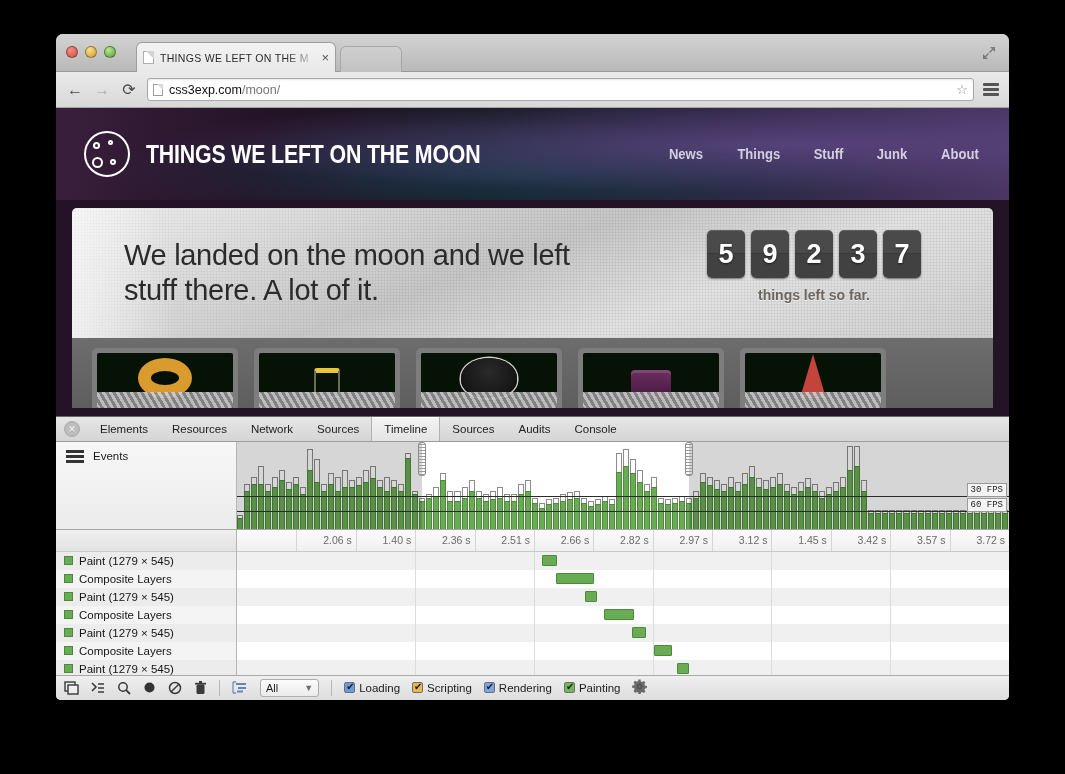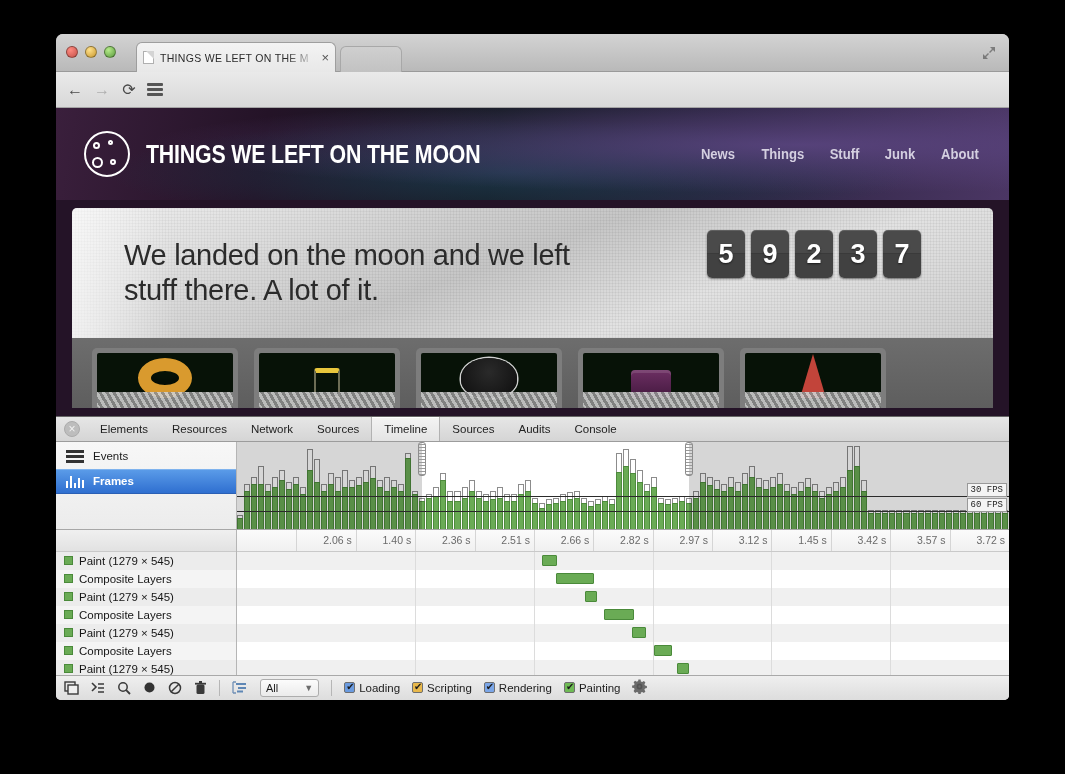--- a/index.html
+++ b/index.html
@@ -98,21 +98,21 @@
   .moon i { position:absolute; border: 2px solid #fff; border-radius: 50%; }
   .moon i:nth-child(1){ left:7px; top:9px; width:7px; height:7px;}
   .moon i:nth-child(2){ left:22px; top:7px; width:5px; height:5px;}
   .moon i:nth-child(3){ left:6px; top:24px; width:11px; height:11px;}
   .moon i:nth-child(4){ left:24px; top:26px; width:6px; height:6px;}
   .sitetitle {
     margin-left: 16px; color: #fff; font-size: 26px; font-weight: bold;
     letter-spacing: -0.2px; transform: scaleX(.82); transform-origin: left center;
     font-family: "Liberation Sans Narrow","Liberation Sans", sans-serif;
   }
-  .nav { margin-left: auto; display: flex; gap: 22px; }
+  .nav { margin-left: auto; display: flex; gap: 30px; }
   .nav a {
     color: #d4cfe0; font-size: 14.5px; font-weight: bold; text-decoration: none;
     transform: scaleX(.9); display:inline-block;
   }
 
   .hero {
     margin: 8px 16px 0 16px; height: 130px; border-radius: 5px 5px 0 0;
     background:
       linear-gradient(115deg, rgba(255,255,255,.25), rgba(255,255,255,0) 40%),
       repeating-linear-gradient(0deg, rgba(0,0,0,.045) 0 1px, transparent 1px 3px),
@@ -268,20 +268,25 @@
         <svg width="16" height="16" viewBox="0 0 16 16">
             <path d="M9 2h5v5l-2-2-3 3-1-1 3-3zM7 14H2V9l2 2 3-3 1 1-3 3z" fill="#4a4a4a"></path>
           </svg>
       </div>
     </div>
 
     <div class="toolbar">
       <div class="navbtn">←</div>
       <div class="navbtn dim">→</div>
       <div class="navbtn">⟳</div>
+      <div class="omnibox">
+        <div class="pgicon"></div>
+        <div class="url"><span>css3exp.com</span><span class="path">/moon/</span></div>
+        <div class="star">☆</div>
+      </div>
       <div class="hamb">
           <i></i>
           <i></i>
           <i></i>
         </div>
     </div>
 
     <div class="page">
       <div class="pagehead">
         <div class="moon">
@@ -303,20 +308,21 @@
       <div class="hero">
         <div class="heroline">We landed on the moon and we left stuff there. A lot of it.</div>
         <div class="counter">
           <div class="digits">
             <div class="digit">5</div>
             <div class="digit">9</div>
             <div class="digit">2</div>
             <div class="digit">3</div>
             <div class="digit">7</div>
           </div>
+          <div class="cap">things left so far.</div>
         </div>
       </div>
 
       <div class="strip">
         <div class="card">
             <div class="shot">
               <div class="obj o-donut"></div>
               <div class="ground"></div>
             </div>
           </div>
@@ -362,30 +368,20 @@
         <div class="dt-over">
           <div class="dt-side">
             <div class="sitem">
               <span class="sicon events">
                   <i></i>
                   <i></i>
                   <i></i>
                 </span>
               <span>Events</span>
             </div>
-            <div class="sitem sel">
-              <span class="sicon frames sel">
-                  <i style="height:7px"></i>
-                  <i style="height:12px"></i>
-                  <i style="height:5px"></i>
-                  <i style="height:10px"></i>
-                  <i style="height:8px"></i>
-                </span>
-              <span>Frames</span>
-            </div>
           </div>
           <div class="dt-chart">
             <div class="bars" id="overview-bars">
                 <div class="bar">
                   <div class="cap2" style="height: 3.46154px;"></div>
                   <div class="grn" style="height: 10.3846px; background: rgb(106, 171, 85);"></div>
                 </div>
                 <div class="bar">
                   <div class="cap2" style="height: 6.92308px;"></div>
                   <div class="grn" style="height: 38.0769px; background: rgb(106, 171, 85);"></div>

